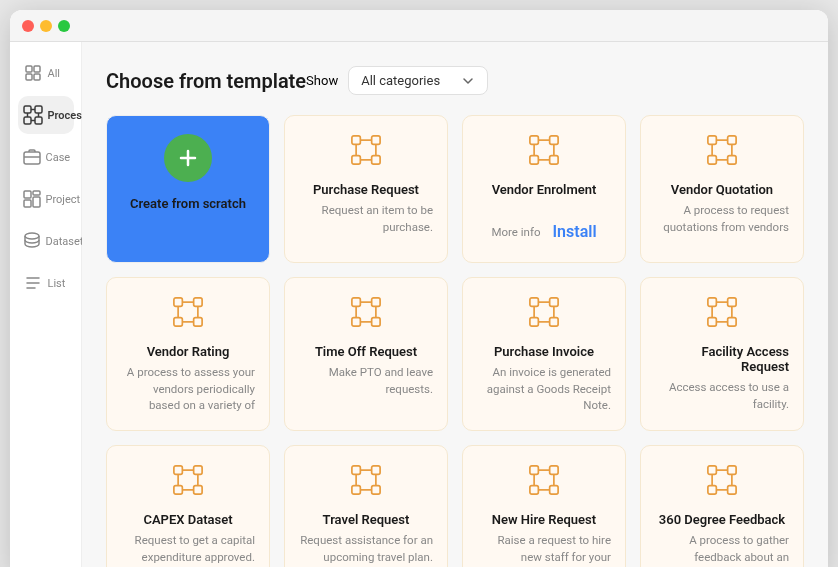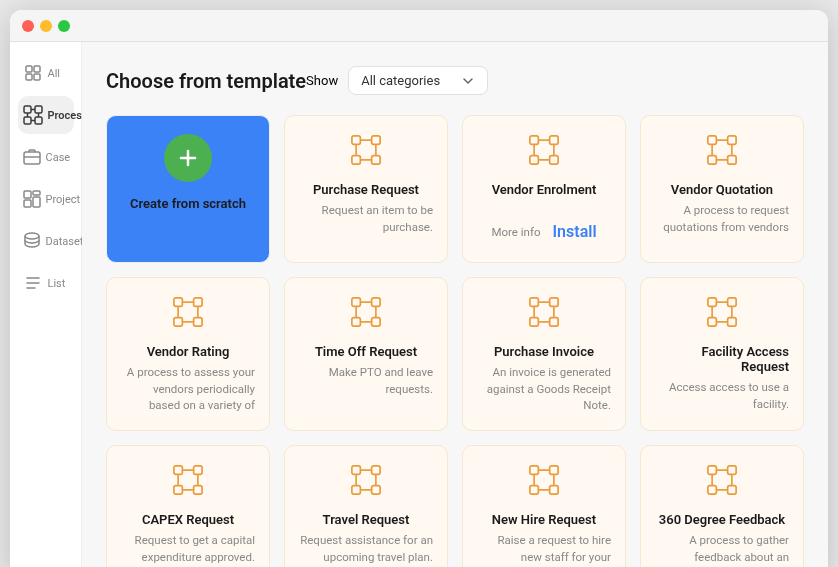--- a/index.html
+++ b/index.html
@@ -421,21 +421,21 @@
       <div class="card-icon process-icon"><svg width="34" height="34" viewBox="0 0 34 34" fill="none" xmlns="http://www.w3.org/2000/svg">
       <rect x="2" y="2" width="9" height="9" rx="2" stroke="#e89c3e" stroke-width="1.8"></rect>
       <rect x="23" y="2" width="9" height="9" rx="2" stroke="#e89c3e" stroke-width="1.8"></rect>
       <rect x="2" y="23" width="9" height="9" rx="2" stroke="#e89c3e" stroke-width="1.8"></rect>
       <rect x="23" y="23" width="9" height="9" rx="2" stroke="#e89c3e" stroke-width="1.8"></rect>
       <line x1="11" y1="6.5" x2="23" y2="6.5" stroke="#e89c3e" stroke-width="1.8"></line>
       <line x1="11" y1="27.5" x2="23" y2="27.5" stroke="#e89c3e" stroke-width="1.8"></line>
       <line x1="6.5" y1="11" x2="6.5" y2="23" stroke="#e89c3e" stroke-width="1.8"></line>
       <line x1="27.5" y1="11" x2="27.5" y2="23" stroke="#e89c3e" stroke-width="1.8"></line>
     </svg></div>
-      <div class="card-title">CAPEX Request</div>
+      <div class="card-title">CAPEX Dataset</div>
       <div class="card-desc">Request to get a capital expenditure approved.</div>
 
     </div>
           <div class="card template-card">
       <div class="card-icon process-icon"><svg width="34" height="34" viewBox="0 0 34 34" fill="none" xmlns="http://www.w3.org/2000/svg">
       <rect x="2" y="2" width="9" height="9" rx="2" stroke="#e89c3e" stroke-width="1.8"></rect>
       <rect x="23" y="2" width="9" height="9" rx="2" stroke="#e89c3e" stroke-width="1.8"></rect>
       <rect x="2" y="23" width="9" height="9" rx="2" stroke="#e89c3e" stroke-width="1.8"></rect>
       <rect x="23" y="23" width="9" height="9" rx="2" stroke="#e89c3e" stroke-width="1.8"></rect>
       <line x1="11" y1="6.5" x2="23" y2="6.5" stroke="#e89c3e" stroke-width="1.8"></line>

